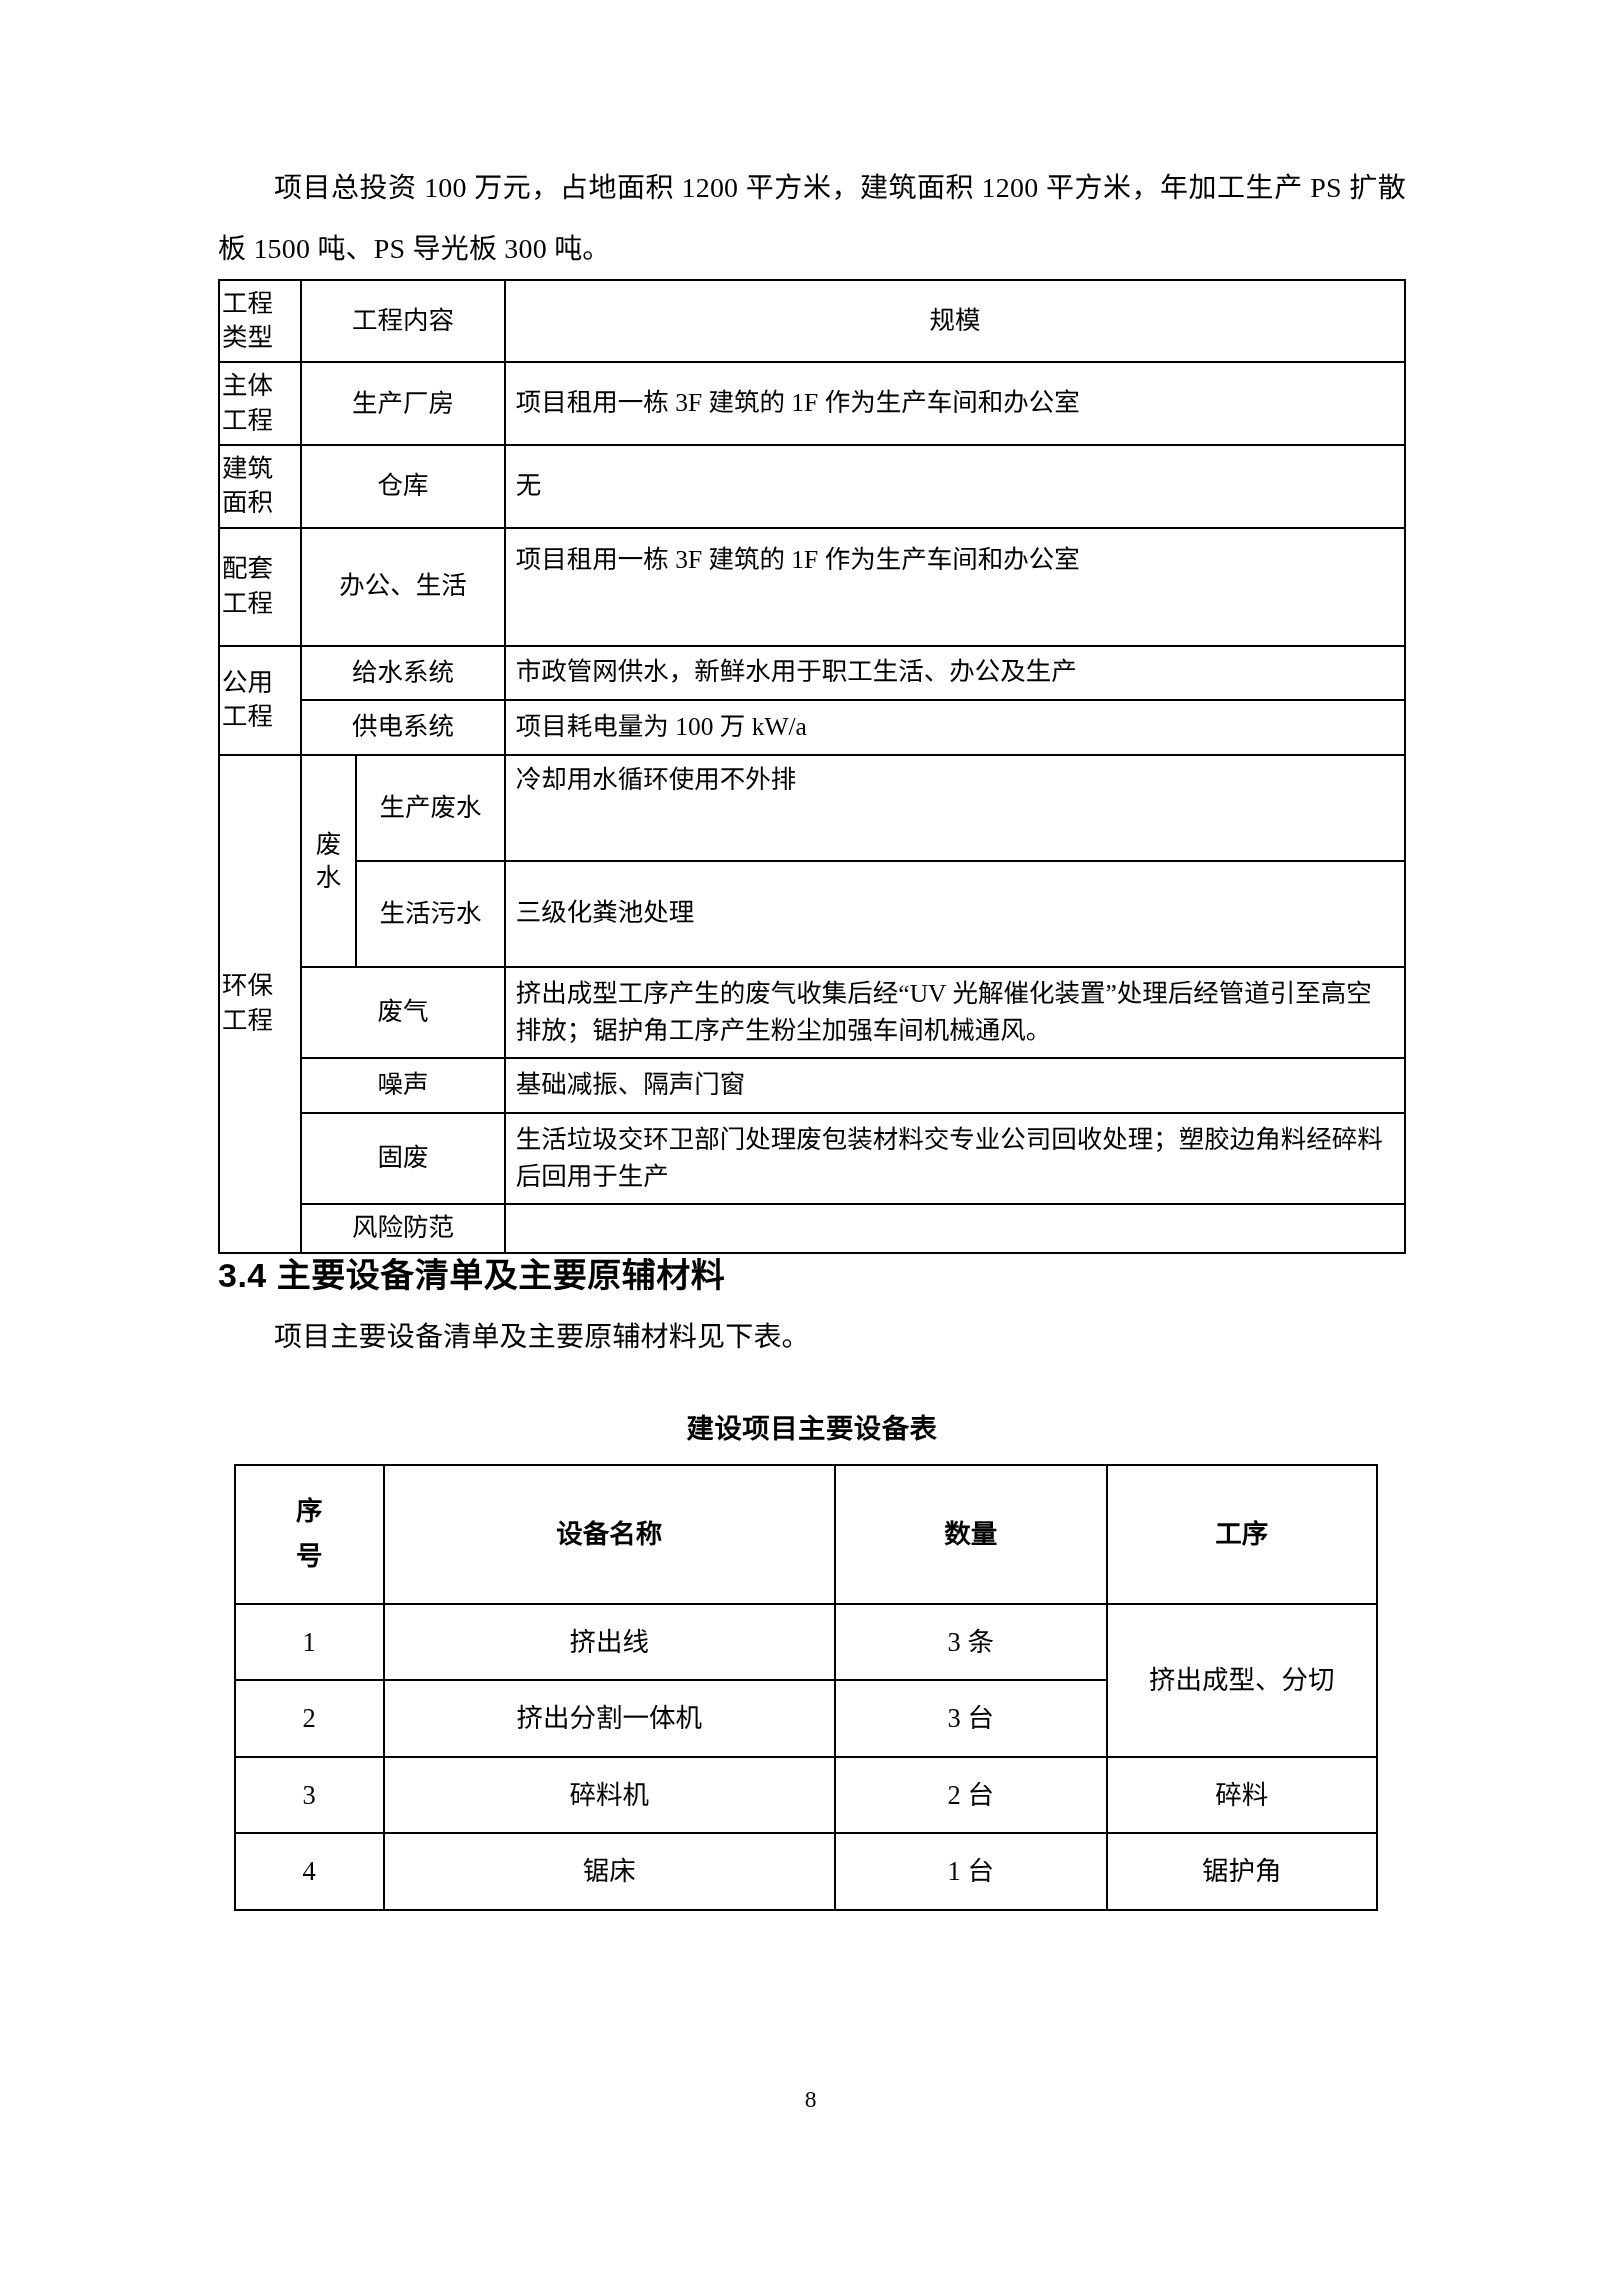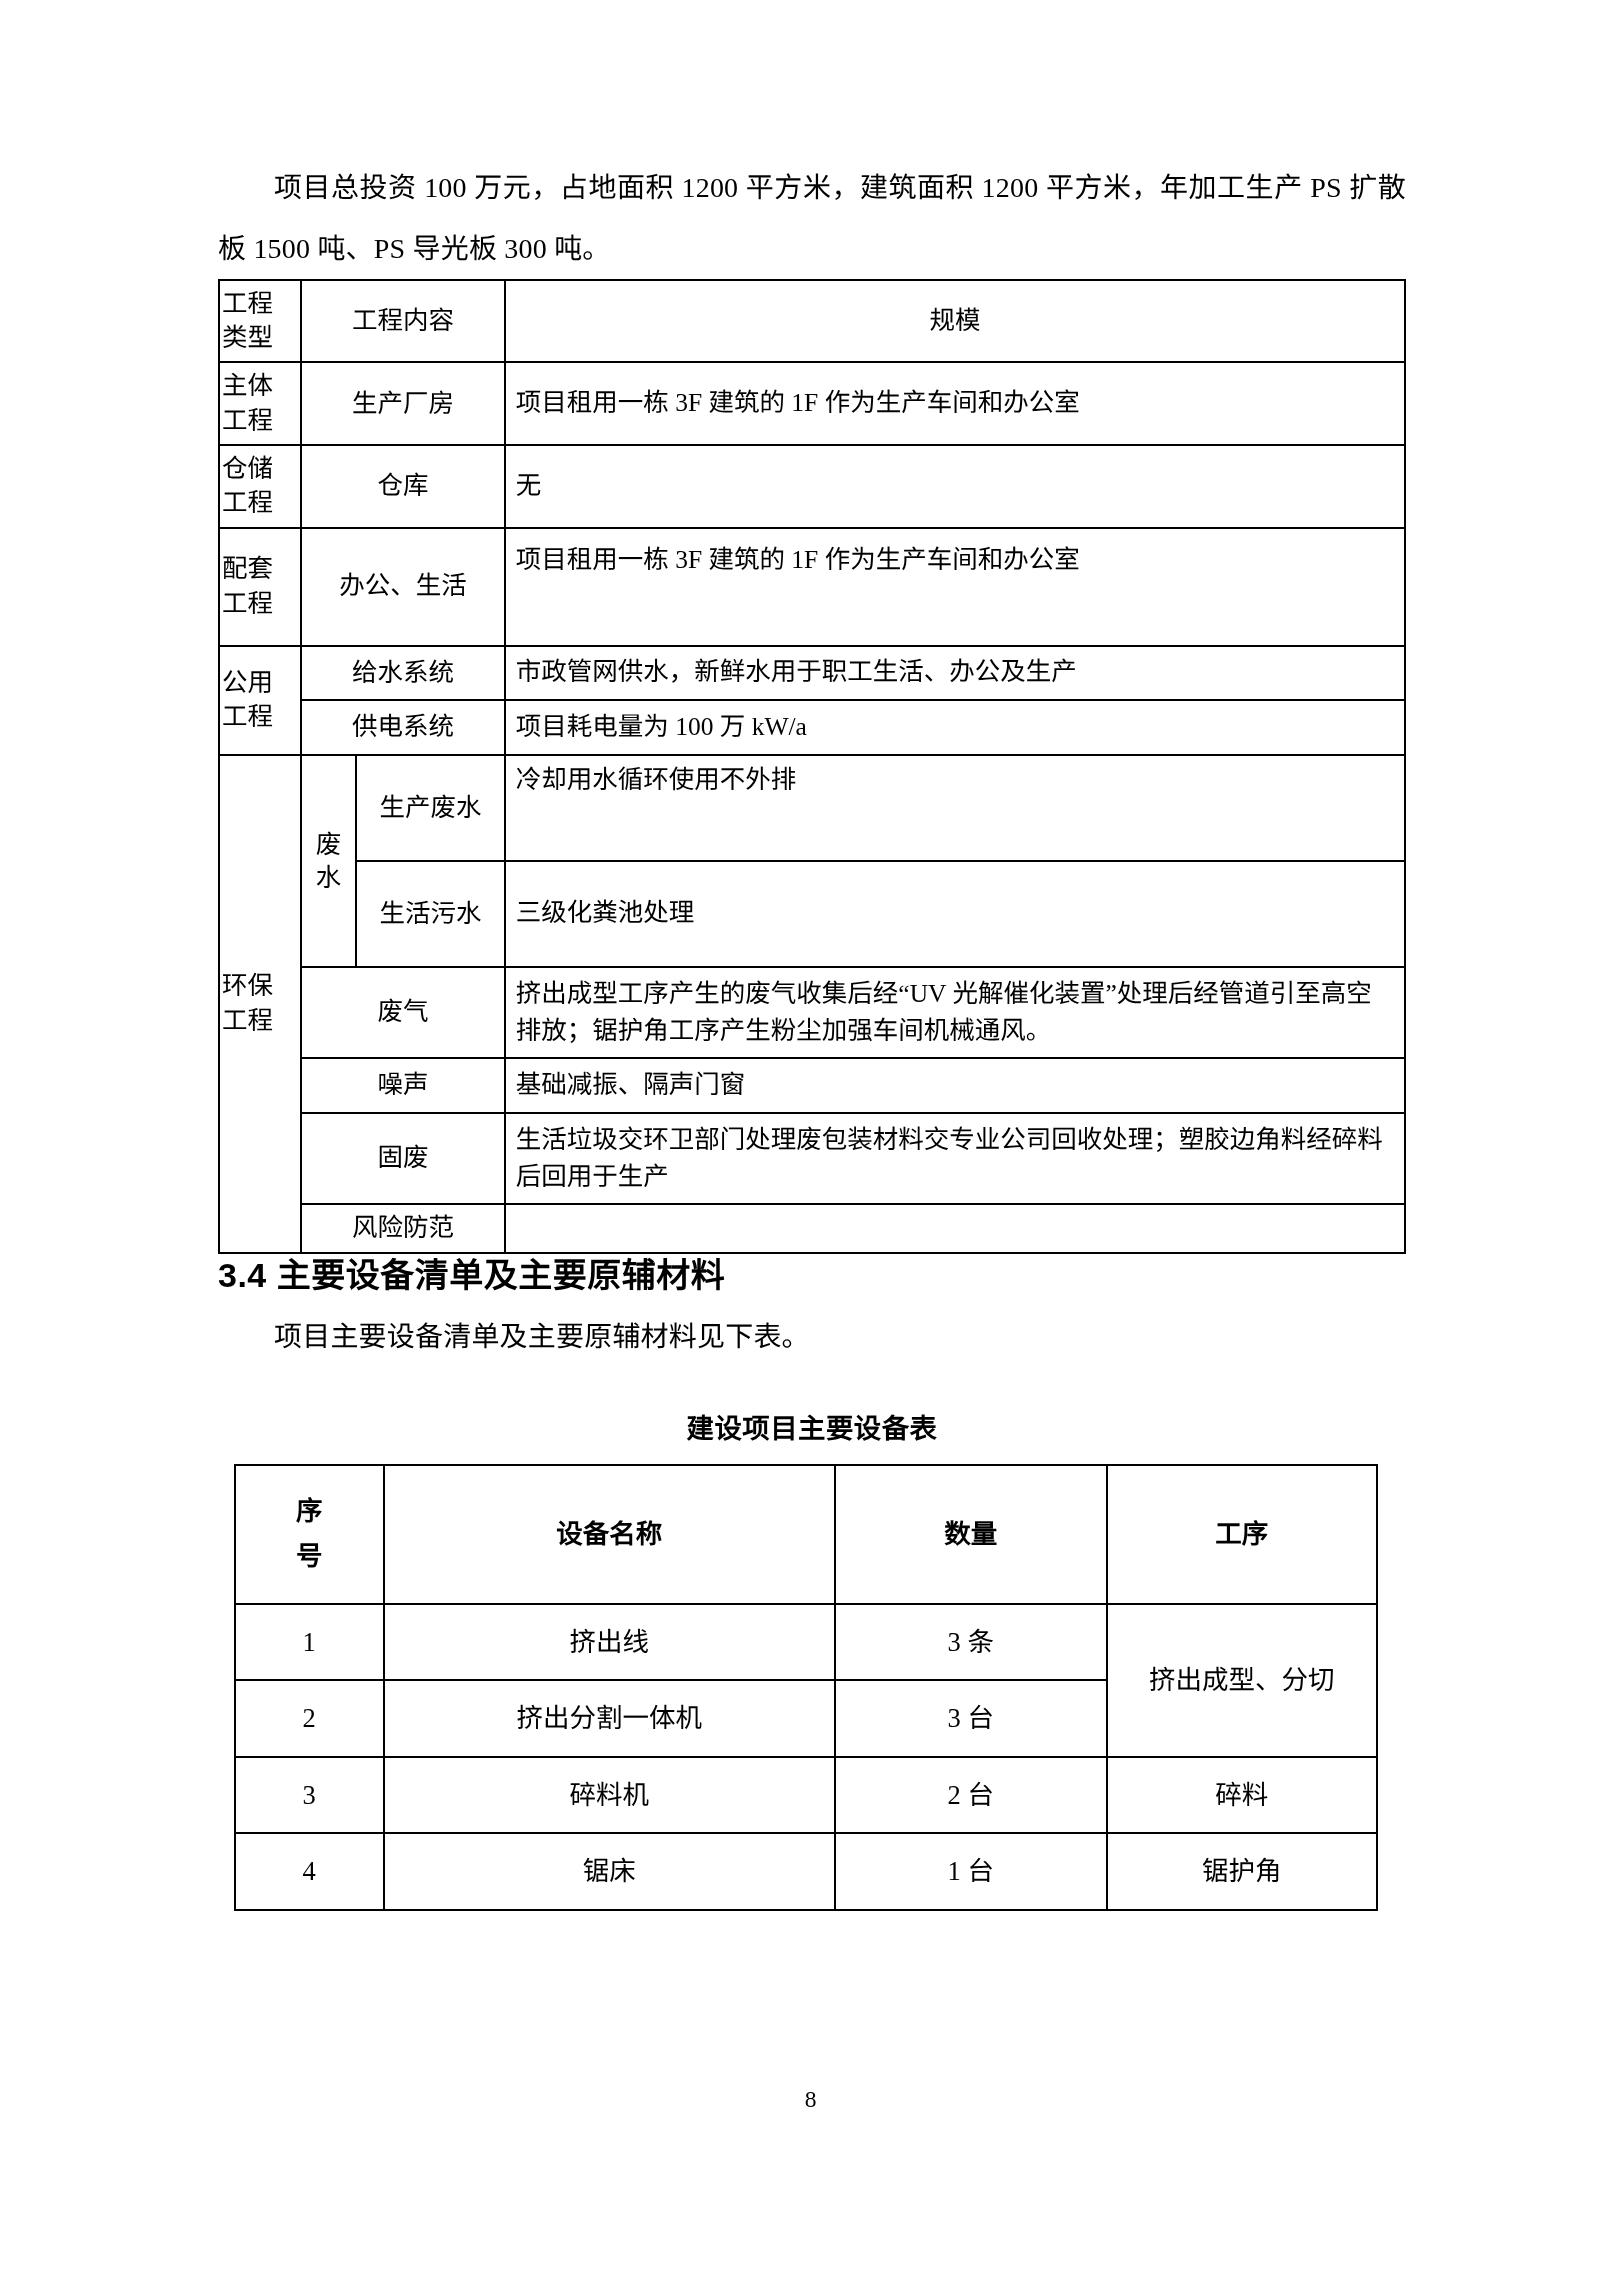--- a/index.html
+++ b/index.html
@@ -166,21 +166,21 @@
           <td class="desc" style="text-align:center">规模</td>
         </tr>
 
         <tr>
           <td class="cat">主体工程</td>
           <td class="subwide" colspan="2">生产厂房</td>
           <td class="desc">项目租用一栋 3F 建筑的 1F 作为生产车间和办公室</td>
         </tr>
 
         <tr>
-          <td class="cat">仓储工程</td>
+          <td class="cat">建筑面积</td>
           <td class="subwide" colspan="2">仓库</td>
           <td class="desc">无</td>
         </tr>
 
         <tr style="height:118px">
           <td class="cat">配套工程</td>
           <td class="subwide" colspan="2">办公、生活</td>
           <td class="desc" style="vertical-align:top;padding-top:13.7px">项目租用一栋 3F 建筑的 1F 作为生产车间和办公室</td>
         </tr>
 

